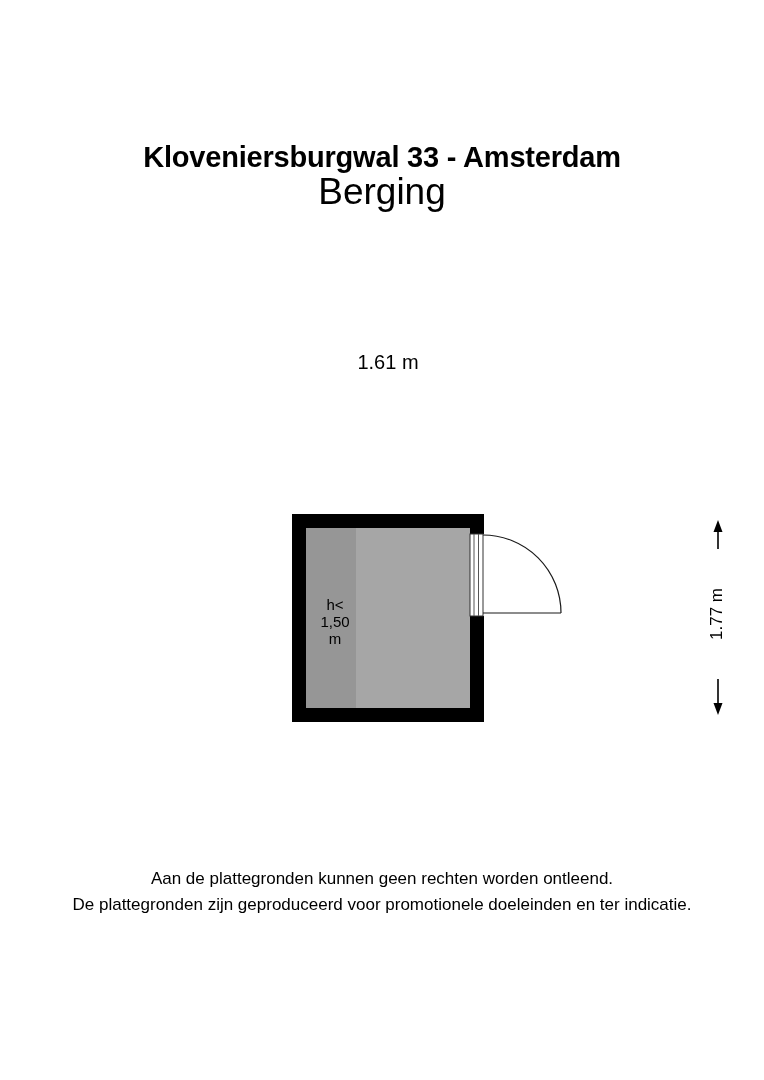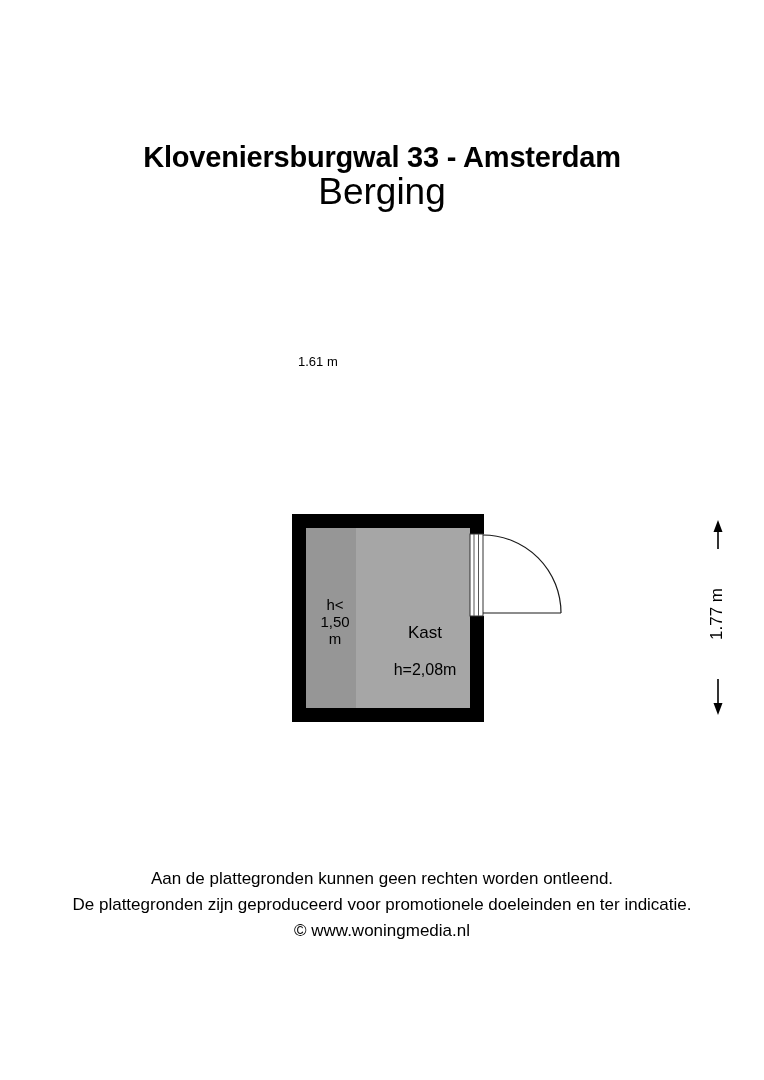--- a/index.html
+++ b/index.html
@@ -54,22 +54,22 @@
     left: 298px;
     top: 352px;
     width: 180px;
     height: 28px;
   }
   .dim-h-label {
     position: absolute;
     left: 0;
     top: 0;
     width: 180px;
-    text-align: left;
-    font-size: 13px;
+    text-align: center;
+    font-size: 20px;
     line-height: 20px;
     background: #ffffff;
     z-index: 2;
   }
   .dim-h svg {
     position: absolute;
     left: 0;
     top: 0;
   }
 
@@ -205,25 +205,20 @@
       <g fill="none" stroke="#1a1a1a" stroke-width="1.2">
         <path d="M 203 35 A 78 78 0 0 1 281 113"></path>
         <line x1="203" y1="113" x2="281" y2="113"></line>
       </g>
     </svg>
 
     <div class="room-label label-low">h&lt;
 1,50
 m</div>
 
-    <div class="room-label label-kast">
-      <span class="kast-name">Kast</span>
-      <span class="kast-height">h=2,08m</span>
-    </div>
   </div>
 
   <div class="footer">
     <div class="footer-line">Aan de plattegronden kunnen geen rechten worden ontleend.</div>
     <div class="footer-line">De plattegronden zijn geproduceerd voor promotionele doeleinden en ter indicatie.</div>
-    <div class="footer-line">© www.woningmedia.nl</div>
   </div>
 
 </div>
 
 </body></html>

